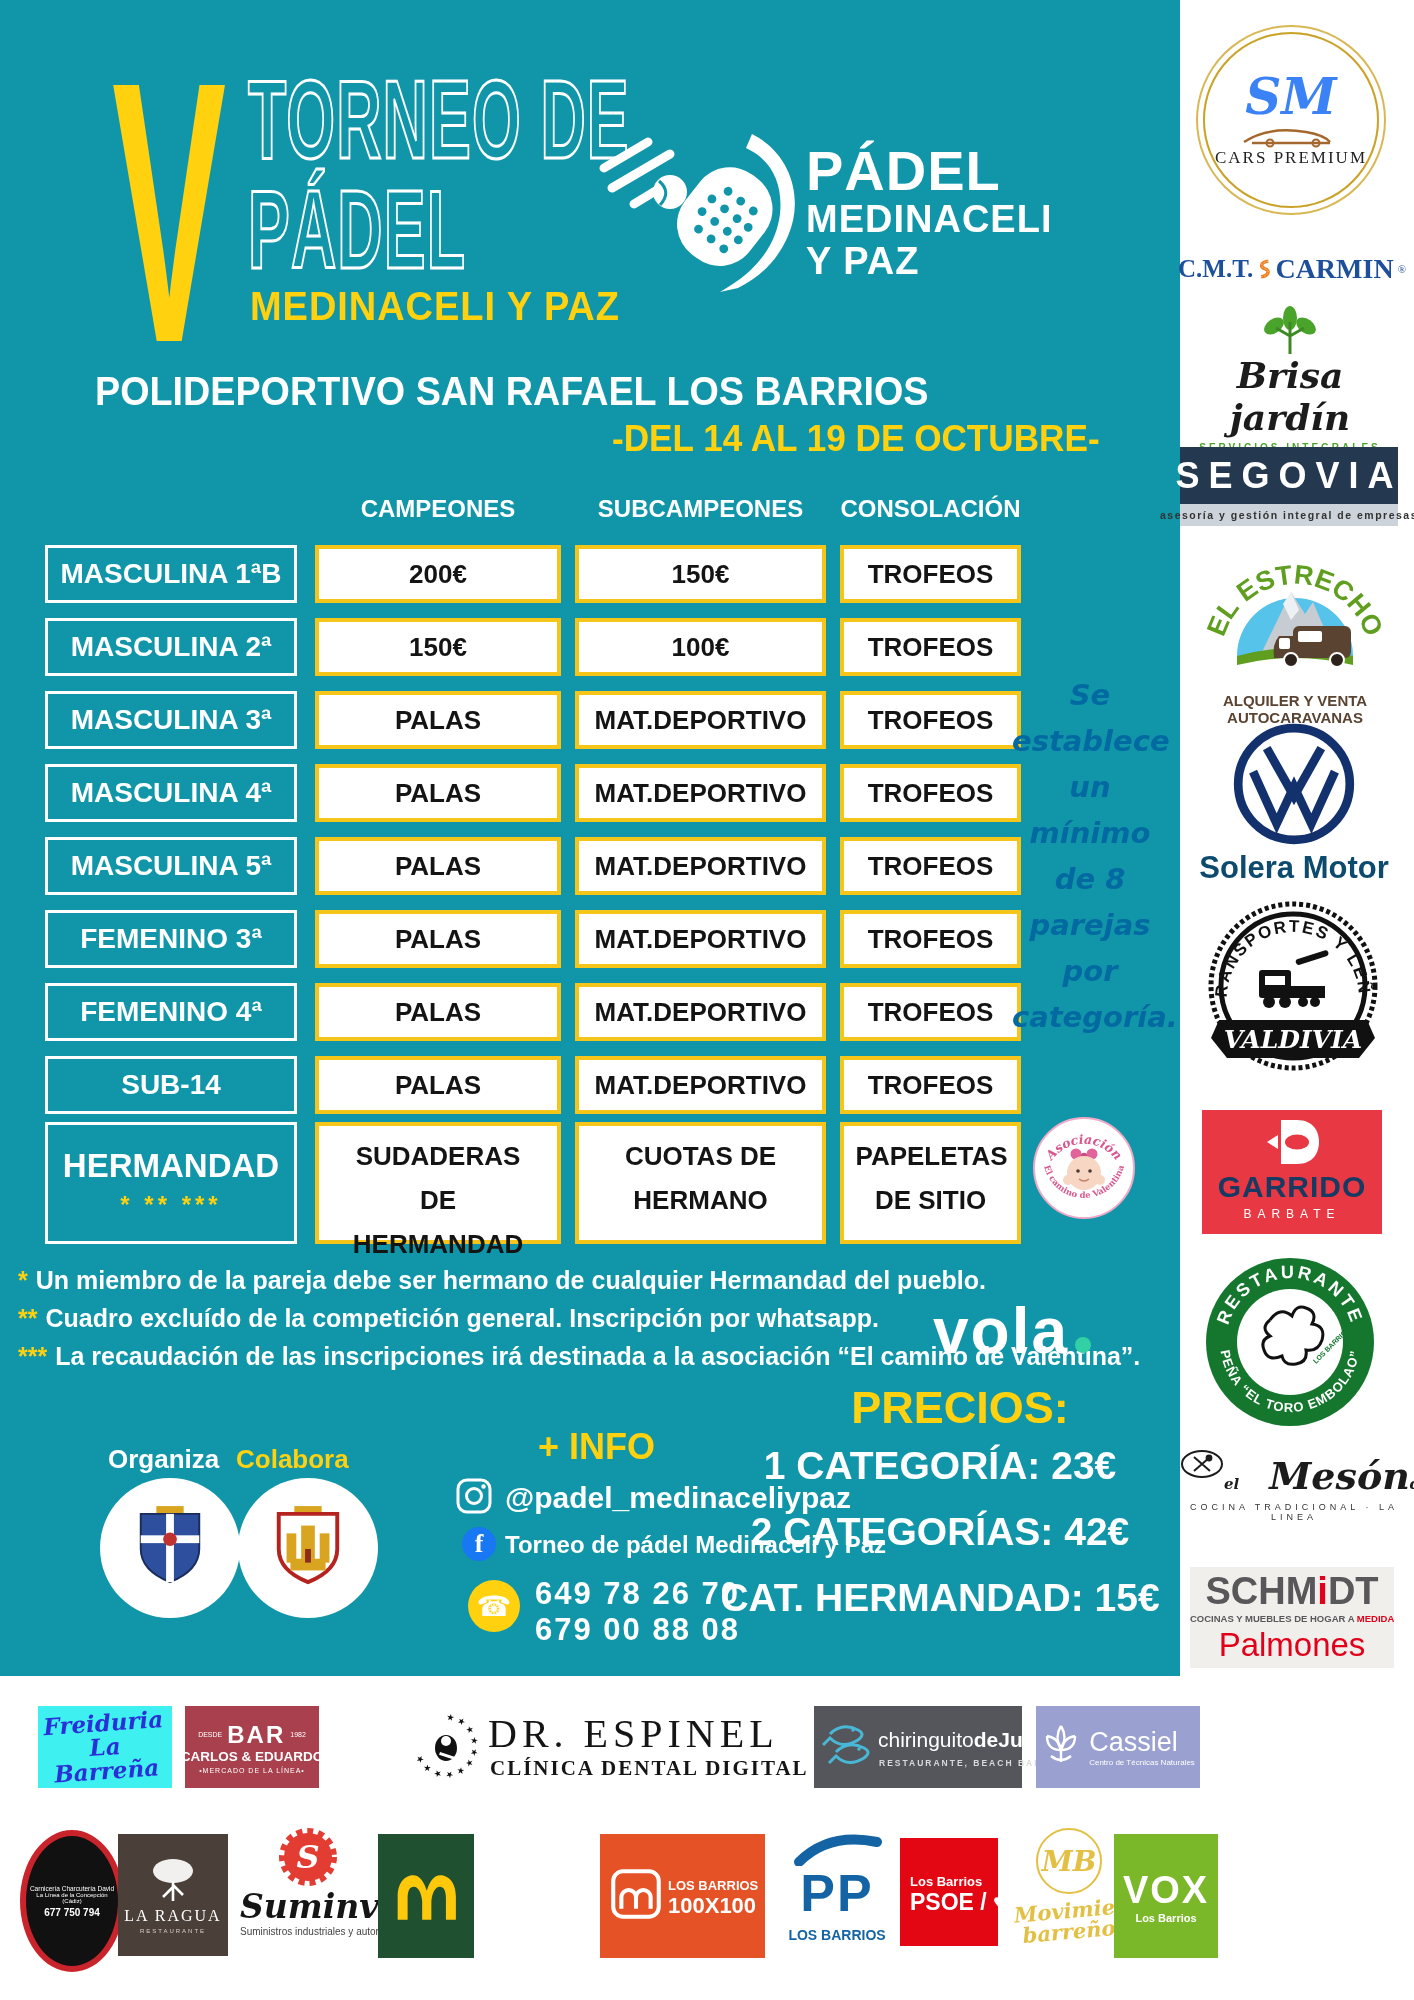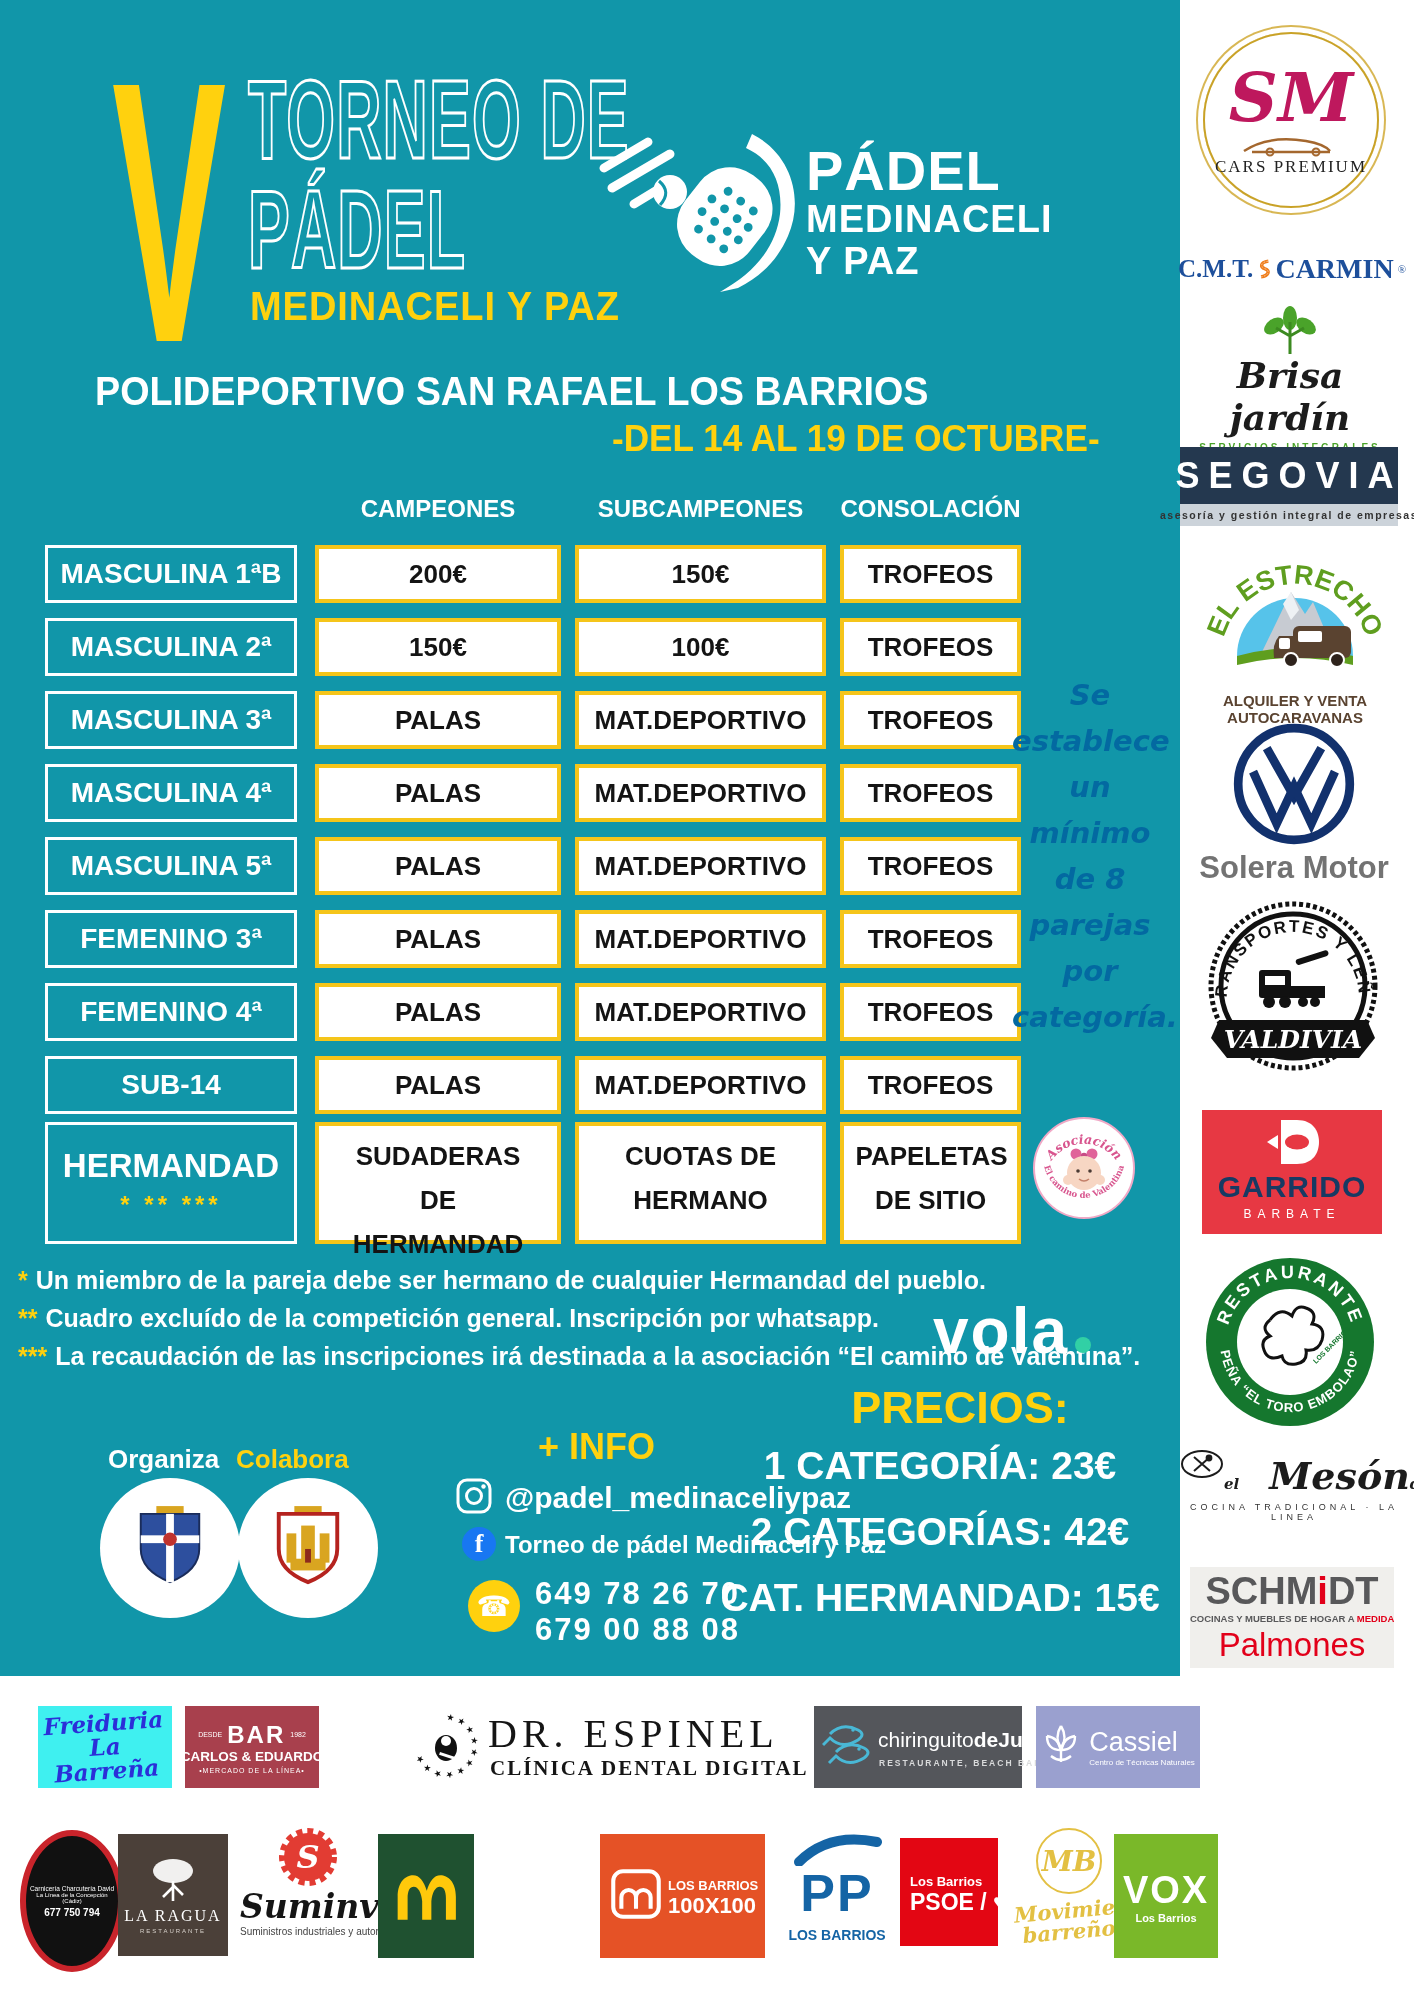--- a/index.html
+++ b/index.html
@@ -320,21 +320,21 @@
     <span class="serif" style="color:#fff;font-size:26px;font-weight:bold;">f</span>
   </div>
   <div class="ab itxt nw" style="left:505px;top:1531px;font-size:24px;">Torneo de pádel Medinaceli y Paz</div>
   <div class="ab ctr" style="left:468px;top:1580px;width:52px;height:52px;border-radius:50%;background:#ffd10e;">
     <span style="color:#fff;font-size:28px;">☎</span>
   </div>
   <div class="ab itxt nw" style="left:535px;top:1576px;font-size:31px;letter-spacing:2px;">649 78 26 70</div>
   <div class="ab itxt nw" style="left:535px;top:1612px;font-size:31px;letter-spacing:2px;">679 00 88 08</div>
 
   <div class="ab ctr" style="left:1203px;top:32px;width:172px;height:172px;border-radius:50%;border:2px solid #c9a227;box-shadow:0 0 0 5px #fff,0 0 0 7px #d8b754;flex-direction:column;">
-    <div class="script" style="font-size:68px;color:#be185d;line-height:1;">SM</div>
+    <div class="script" style="font-size:50px;color:#3b82f6;line-height:1;">SM</div>
     <svg width="110" height="26" viewBox="0 0 110 26">
       <path d="M8 20 q24 -16 62 -10 q18 3 24 10 M16 21 h78" stroke="#a4672e" stroke-width="2.5" fill="none"></path>
       <circle cx="34" cy="21" r="3.5" fill="none" stroke="#a4672e" stroke-width="2"></circle>
       <circle cx="80" cy="21" r="3.5" fill="none" stroke="#a4672e" stroke-width="2"></circle>
     </svg>
     <div class="serif" style="font-size:17px;letter-spacing:2px;color:#222;">CARS PREMIUM</div>
   </div>
 
   <div class="ab ctr" style="left:1178px;top:230px;width:228px;height:78px;gap:4px;">
     <span class="serif b" style="font-size:25px;color:#1d4f9b;">C.M.T.</span>
@@ -387,21 +387,21 @@
     </svg>
     <div style="font-size:15px;font-weight:bold;color:#5a4330;">ALQUILER Y VENTA</div>
     <div style="font-size:15px;font-weight:bold;color:#5a4330;">AUTOCARAVANAS</div>
   </div>
 
   <svg class="ab" style="left:1232px;top:722px;" width="124" height="124" viewBox="0 0 100 100">
     <circle cx="50" cy="50" r="45" fill="none" stroke="#12316d" stroke-width="7"></circle>
     <path d="M28 21 L50 60 L72 21" fill="none" stroke="#12316d" stroke-width="7"></path>
     <path d="M17 40 L36 82 L50 52 L64 82 L83 40" fill="none" stroke="#12316d" stroke-width="7"></path>
   </svg>
-  <div class="ab ctr nw" style="left:1180px;top:850px;width:228px;font-size:31px;font-weight:bold;color:#737373;">Solera Motor</div>
+  <div class="ab ctr nw" style="left:1180px;top:850px;width:228px;font-size:31px;font-weight:bold;color:#0c4a6e;">Solera Motor</div>
 
   <svg class="ab" style="left:1203px;top:898px;" width="180" height="195" viewBox="0 0 180 195">
     <circle cx="90" cy="88" r="82" fill="none" stroke="#111" stroke-width="5" stroke-dasharray="4 3"></circle>
     <circle cx="90" cy="88" r="72" fill="none" stroke="#111" stroke-width="5"></circle>
     <defs>
         <path id="valArc" d="M 24 100 A 66 66 0 1 1 156 100"></path>
       </defs>
     <text font-size="17" font-weight="bold" fill="#111" letter-spacing="2" font-family="Liberation Sans,sans-serif">
       <textPath href="#valArc" startOffset="50%" text-anchor="middle">TRANSPORTES Y LEÑA</textPath>
     </text>

